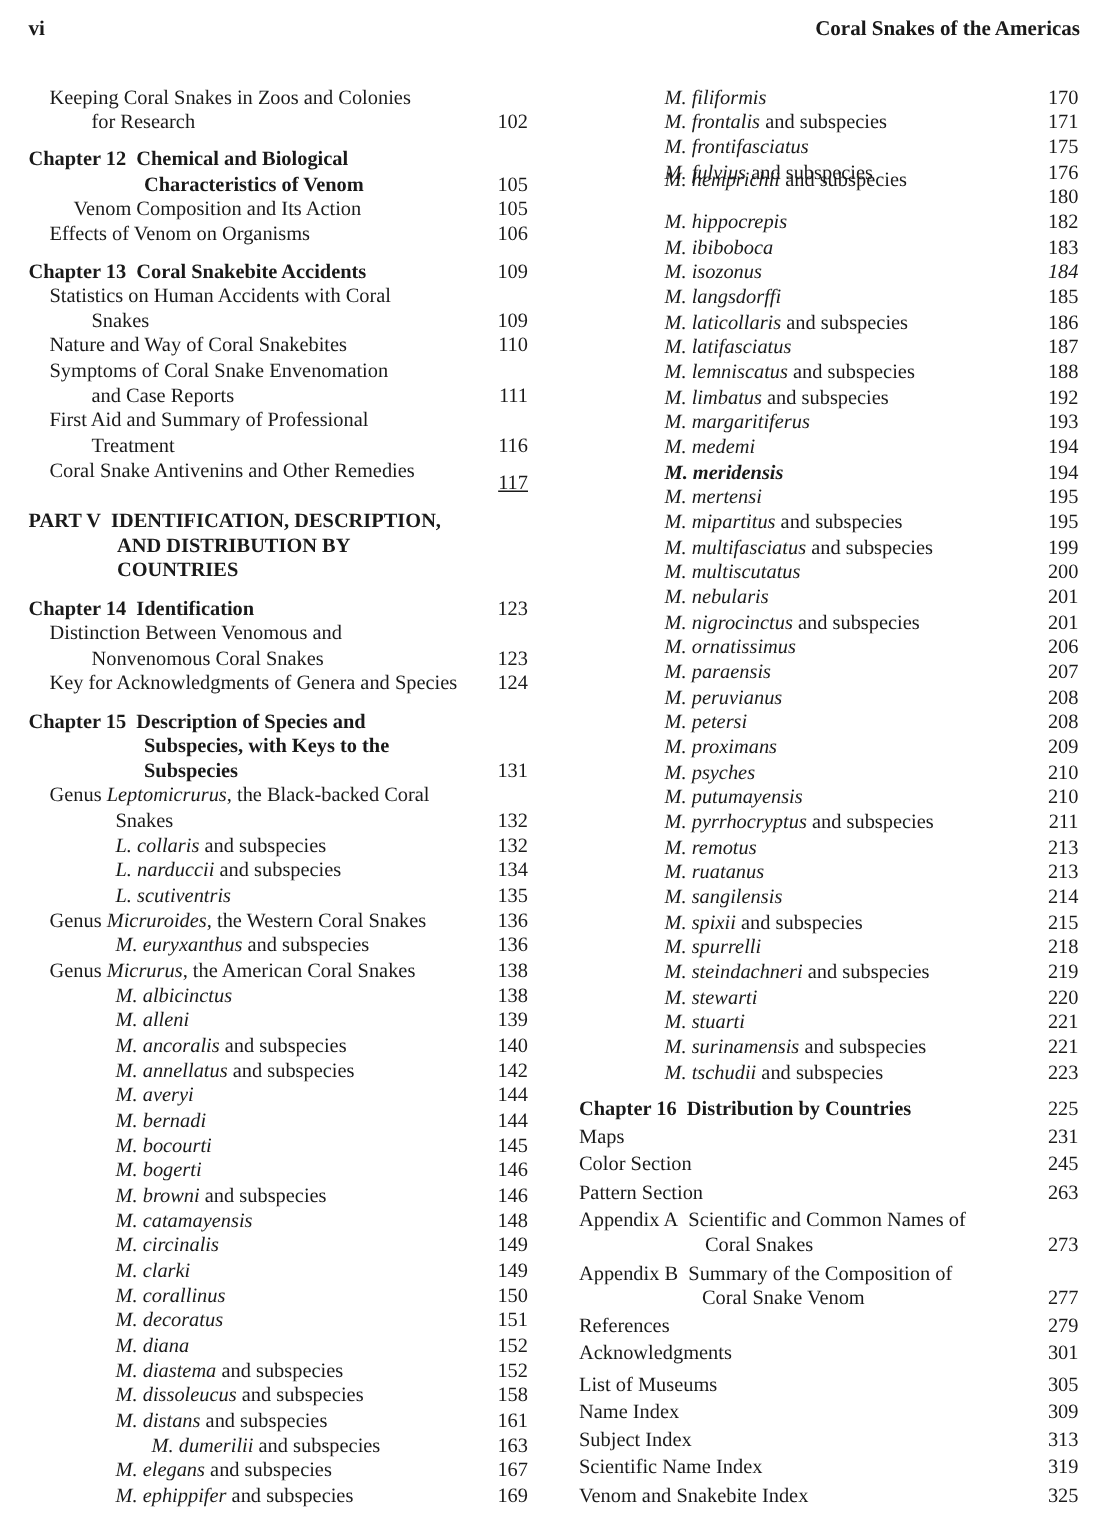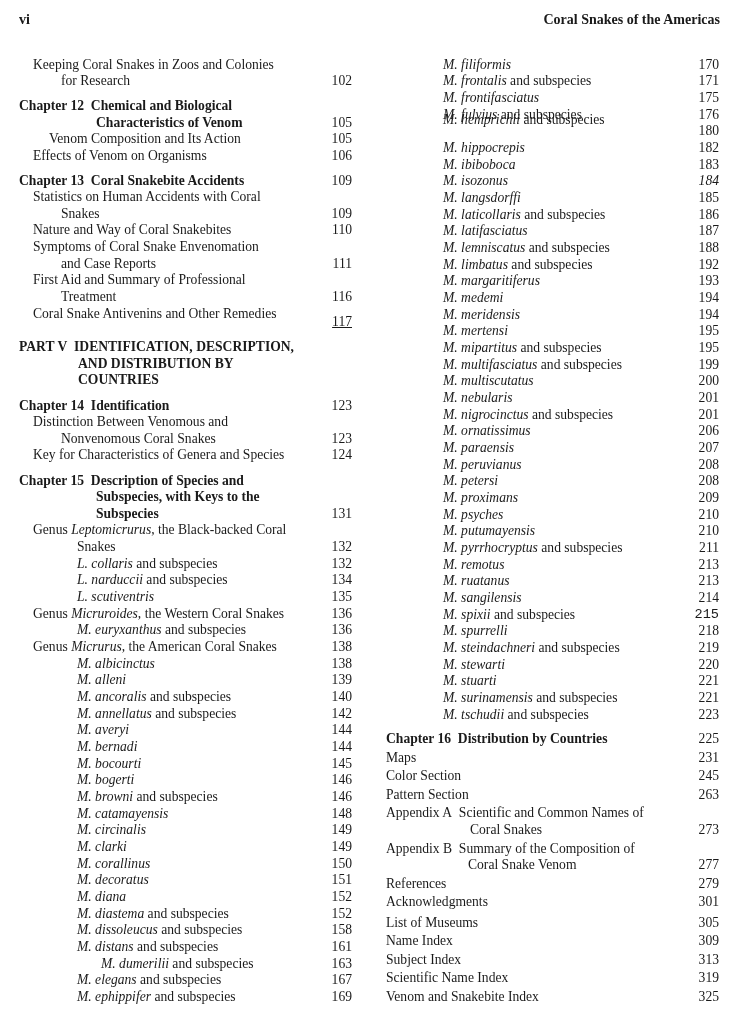--- a/index.html
+++ b/index.html
@@ -46,21 +46,21 @@
     <div class="line" style="left: 33px; top: 306px;">Coral Snake Antivenins and Other Remedies</div>
     <div class="num" style="left: 312px; top: 314px; text-decoration: underline;">117</div>
     <div class="line b" style="left: 19px; top: 339px;">PART V&nbsp;&nbsp;IDENTIFICATION, DESCRIPTION,</div>
     <div class="line b" style="left: 78px; top: 356px;">AND DISTRIBUTION BY</div>
     <div class="line b" style="left: 78px; top: 372px;">COUNTRIES</div>
     <div class="line b" style="left: 19px; top: 398px;">Chapter 14&nbsp;&nbsp;Identification</div>
     <div class="num" style="left: 312px; top: 398px;">123</div>
     <div class="line" style="left: 33px; top: 414px;">Distinction Between Venomous and</div>
     <div class="line" style="left: 61px; top: 431px;">Nonvenomous Coral Snakes</div>
     <div class="num" style="left: 312px; top: 431px;">123</div>
-    <div class="line" style="left: 33px; top: 447px;">Key for Characteristics of Genera and Species</div>
+    <div class="line" style="left: 33px; top: 447px;">Key for Acknowledgments of Genera and Species</div>
     <div class="num" style="left: 312px; top: 447px;">124</div>
     <div class="line b" style="left: 19px; top: 473px;">Chapter 15&nbsp;&nbsp;Description of Species and</div>
     <div class="line b" style="left: 96px; top: 489px;">Subspecies, with Keys to the</div>
     <div class="line b" style="left: 96px; top: 506px;">Subspecies</div>
     <div class="num" style="left: 312px; top: 506px;">131</div>
     <div class="line" style="left: 33px; top: 522px;"><span>Genus </span><i>Leptomicrurus</i><span>, the Black-backed Coral</span></div>
     <div class="line" style="left: 77px; top: 539px;">Snakes</div>
     <div class="num" style="left: 312px; top: 539px;">132</div>
     <div class="line" style="left: 33px; top: 606px;"><span>Genus </span><i>Micruroides</i><span>, the Western Coral Snakes</span></div>
     <div class="num" style="left: 312px; top: 606px;">136</div>
@@ -139,21 +139,21 @@
     <div class="line" style="left: 443px; top: 223px;"><i>M. latifasciatus</i></div>
     <div class="num" style="left: 679px; top: 223px;">187</div>
     <div class="line" style="left: 443px; top: 240px;"><i>M. lemniscatus</i><span> and subspecies</span></div>
     <div class="num" style="left: 679px; top: 240px;">188</div>
     <div class="line" style="left: 443px; top: 257px;"><i>M. limbatus</i><span> and subspecies</span></div>
     <div class="num" style="left: 679px; top: 257px;">192</div>
     <div class="line" style="left: 443px; top: 273px;"><i>M. margaritiferus</i></div>
     <div class="num" style="left: 679px; top: 273px;">193</div>
     <div class="line" style="left: 443px; top: 290px;"><i>M. medemi</i></div>
     <div class="num" style="left: 679px; top: 290px;">194</div>
-    <div class="line" style="left: 443px; top: 307px;"><i>M. meridensis</i></div>
+    <div class="line" style="left: 443px; top: 307px; font-weight: bold;"><i>M. meridensis</i></div>
     <div class="num" style="left: 679px; top: 307px;">194</div>
     <div class="line" style="left: 443px; top: 323px;"><i>M. mertensi</i></div>
     <div class="num" style="left: 679px; top: 323px;">195</div>
     <div class="line" style="left: 443px; top: 340px;"><i>M. mipartitus</i><span> and subspecies</span></div>
     <div class="num" style="left: 679px; top: 340px;">195</div>
     <div class="line" style="left: 443px; top: 357px;"><i>M. multifasciatus</i><span> and subspecies</span></div>
     <div class="num" style="left: 679px; top: 357px;">199</div>
     <div class="line" style="left: 443px; top: 373px;"><i>M. multiscutatus</i></div>
     <div class="num" style="left: 679px; top: 373px;">200</div>
     <div class="line" style="left: 443px; top: 390px;"><i>M. nebularis</i></div>
@@ -176,21 +176,21 @@
     <div class="num" style="left: 679px; top: 523px;">210</div>
     <div class="line" style="left: 443px; top: 540px;"><i>M. pyrrhocryptus</i><span> and subspecies</span></div>
     <div class="num" style="left: 679px; top: 540px;">211</div>
     <div class="line" style="left: 443px; top: 557px;"><i>M. remotus</i></div>
     <div class="num" style="left: 679px; top: 557px;">213</div>
     <div class="line" style="left: 443px; top: 573px;"><i>M. ruatanus</i></div>
     <div class="num" style="left: 679px; top: 573px;">213</div>
     <div class="line" style="left: 443px; top: 590px;"><i>M. sangilensis</i></div>
     <div class="num" style="left: 679px; top: 590px;">214</div>
     <div class="line" style="left: 443px; top: 607px;"><i>M. spixii</i><span> and subspecies</span></div>
-    <div class="num" style="left: 679px; top: 607px; font-family: Liberation Mono, monospace;">215</div>
+    <div class="num" style="left: 679px; top: 607px;">215</div>
     <div class="line" style="left: 443px; top: 623px;"><i>M. spurrelli</i></div>
     <div class="num" style="left: 679px; top: 623px;">218</div>
     <div class="line" style="left: 443px; top: 640px;"><i>M. steindachneri</i><span> and subspecies</span></div>
     <div class="num" style="left: 679px; top: 640px;">219</div>
     <div class="line" style="left: 443px; top: 657px;"><i>M. stewarti</i></div>
     <div class="num" style="left: 679px; top: 657px;">220</div>
     <div class="line" style="left: 443px; top: 673px;"><i>M. stuarti</i></div>
     <div class="num" style="left: 679px; top: 673px;">221</div>
     <div class="line" style="left: 443px; top: 690px;"><i>M. surinamensis</i><span> and subspecies</span></div>
     <div class="num" style="left: 679px; top: 690px;">221</div>

